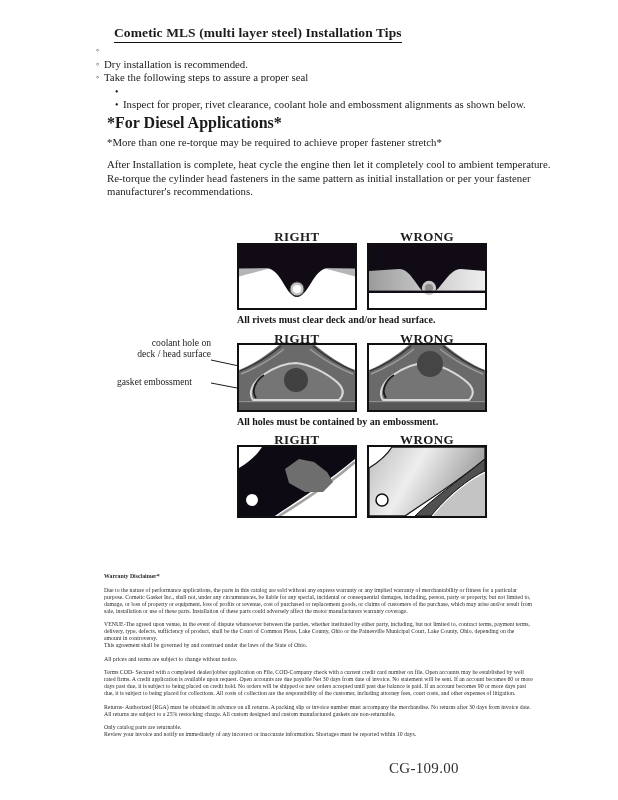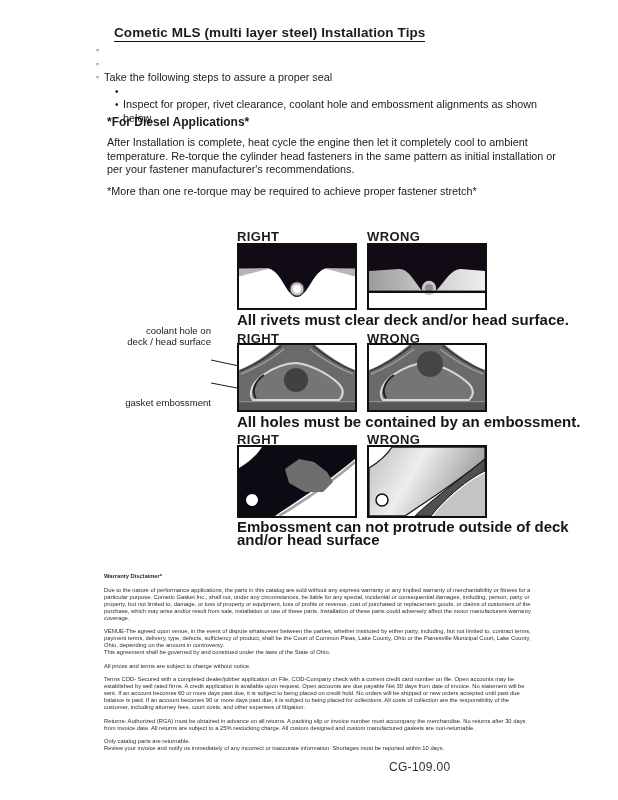--- a/index.html
+++ b/index.html
@@ -1,78 +1,79 @@
 <!DOCTYPE html>
 <html><head>
 <meta charset="utf-8">
 <style>
   html,body{margin:0;padding:0;background:#ffffff;}
   .page{position:relative;width:618px;height:800px;background:#ffffff;overflow:hidden;
-        font-family:Liberation Sans, sans-serif;color:#1b1b1b;}
+        font-family:Liberation Serif, serif;color:#1b1b1b;}
   .abs{position:absolute;}
   .pre{white-space:pre-line;}
 
   .title{left:114px;top:25px;font-size:13.5px;font-weight:bold;
          border-bottom:1.6px solid #111;padding-bottom:1px;letter-spacing:.1px;}
 
   .bullets{left:96px;top:44px;width:465px;font-size:10.8px;line-height:13.6px;}
   .b-row{display:flex;}
   .b-marker{width:8px;font-size:9px;line-height:13.6px;color:#1b1b1b;flex:0 0 8px;}
   .b-sub{margin-left:19px;}
   .b-sub .b-marker{font-size:10px;}
 
   .diesel{left:107px;top:116px;width:456px;font-size:10.8px;line-height:13.4px;}
-  .diesel h2{margin:0 0 7px 0;font-size:12px;font-weight:bold;}
+  .diesel h2{margin:0 0 7px 0;font-size:16px;font-weight:bold;}
   .diesel p{margin:0 0 8.5px 0;}
 
-  .dg-header{width:120px;font-size:13px;font-weight:bold;
+  .dg-header{width:120px;text-align:center;font-size:13px;font-weight:bold;
              letter-spacing:.4px;color:#1d1d1d;}
   .dg-box{width:116px;border:2px solid #101010;background:#fff;line-height:0;}
   .dg-box svg{display:block;}
-  .dg-caption{font-size:15px;font-weight:bold;line-height:13px;color:#161616;}
+  .dg-caption{font-size:10px;font-weight:bold;line-height:13px;color:#161616;}
 
   .callout{width:113px;text-align:right;font-size:9.6px;line-height:10.8px;color:#1b1b1b;}
 
   .legal{left:104px;top:573px;width:429px;font-size:5.8px;line-height:7px;color:#2b2b2b;}
   .legal .lg-head{font-weight:bold;margin:0 0 6.5px 0;}
   .legal p{margin:0 0 6.5px 0;}
 
-  .page-code{left:389px;top:760px;font-size:12px;color:#303030;letter-spacing:.3px;}
+  .page-code{left:389px;top:760px;font-size:15px;color:#303030;letter-spacing:.3px;}
 </style>
 </head>
 <body>
 
 <div class="page">
 
   <div class="abs title">Cometic MLS (multi layer steel) Installation Tips</div>
 
   <div class="abs bullets">
     <div class="b-row">
       <span class="b-marker">◦</span>
     </div>
     <div class="b-row">
       <span class="b-marker">◦</span>
+      <span>Dry installation is recommended.</span>
     </div>
     <div class="b-row">
       <span class="b-marker">◦</span>
       <span>Take the following steps to assure a proper seal</span>
     </div>
     <div class="b-row b-sub">
       <span class="b-marker">•</span>
     </div>
     <div class="b-row b-sub">
       <span class="b-marker">•</span>
       <span>Inspect for proper, rivet clearance, coolant hole and embossment alignments as shown below.</span>
     </div>
   </div>
 
   <div class="abs diesel">
     <h2>*For Diesel Applications*</h2>
+    <p>*More than one re-torque may be required to achieve proper fastener stretch*</p>
     <p>After Installation is complete, heat cycle the engine then let it completely cool to ambient temperature. Re-torque the cylinder head fasteners in the same pattern as initial installation or per your fastener manufacturer's recommendations.</p>
-    <p>*More than one re-torque may be required to achieve proper fastener stretch*</p>
   </div>
 
   <div class="abs dg-header" style="left:237px;top:229px;">RIGHT</div>
   <div class="abs dg-header" style="left:367px;top:229px;">WRONG</div>
 
   <div class="abs dg-box" style="left:237px;top:243px;height:63px;">
     <svg viewBox="0 0 116 63" width="116" height="63">
       <rect width="116" height="63" fill="#110b16"></rect>
       <path d="M0,24 L28,23.5 C42,23.5 47,52 58,52 C69,52 75,23.5 88,23.5 L116,24 L116,63 L0,63 Z" fill="#ffffff"></path>
       <path d="M0,23.5 L31,23.5 C20,26 9,29 0,31.5 Z" fill="#b5b5b5"></path>
@@ -97,23 +98,23 @@
       <circle cx="60" cy="43" r="7.2" fill="#c6c6c6"></circle>
       <circle cx="60" cy="43" r="4.1" fill="#8d8d8d"></circle>
       <rect y="45.6" width="116" height="2.4" fill="#110b16"></rect>
     </svg>
   </div>
   <div class="abs dg-caption" style="left:237px;top:313px;">All rivets must clear deck and/or head surface.</div>
 
   <div class="abs dg-header" style="left:237px;top:331px;">RIGHT</div>
   <div class="abs dg-header" style="left:367px;top:331px;">WRONG</div>
 
-  <div class="abs callout pre" style="left:98px;top:326px;">coolant hole on
+  <div class="abs callout pre" style="left:98px;top:338px;">coolant hole on
 deck / head surface</div>
-  <div class="abs callout" style="left:98px;top:398px;">gasket embossment</div>
+  <div class="abs callout" style="left:98px;top:377px;text-align:center;">gasket embossment</div>
   <svg class="abs" style="left:211px;top:350px;" width="95" height="50">
     <line x1="0" y1="10" x2="84" y2="28" stroke="#1b1b1b" stroke-width="1"></line>
     <line x1="0" y1="33" x2="52" y2="43" stroke="#1b1b1b" stroke-width="1"></line>
   </svg>
 
   <div class="abs dg-box" style="left:237px;top:343px;height:65px;">
     <svg viewBox="0 0 116 65" width="116" height="65">
       <rect width="116" height="65" fill="#6a6a6a"></rect>
       <path d="M0,0 L40,0 C28,10 13,20 0,25 Z" fill="#ffffff"></path>
       <path d="M76,0 L116,0 L116,25 C103,20 88,10 76,0 Z" fill="#ffffff"></path>
@@ -167,22 +168,20 @@
             <stop offset="1" stop-color="#9a9a9a"></stop>
         </linearGradient>
       </defs>
       <rect width="116" height="69" fill="#ffffff"></rect>
       <path d="M0,21 C10,15 18,8 23,0 L116,0 L116,12 C86,37 56,55 36,69 L0,69 Z" fill="url(#g-r3w)" stroke="#1a1a1a" stroke-width="1.3"></path>
       <path d="M116,26 C100,33 78,51 64,69 L116,69 Z" fill="#c4c4c4"></path>
       <path d="M116,12 C88,35 62,53 46,69 L62,69 C76,51 100,31 116,24 Z" fill="#505050" stroke="#131313" stroke-width="1"></path>
       <circle cx="13" cy="53" r="6" fill="#ffffff" stroke="#111111" stroke-width="1.5"></circle>
     </svg>
   </div>
-  <div class="abs dg-caption pre" style="left:237px;top:520px;">Embossment can not protrude outside of deck
-and/or head surface</div>
 
   <div class="abs legal">
     <p class="lg-head">Warranty Disclaimer*</p>
     <p class="pre">Due to the nature of performance applications, the parts in this catalog are sold without any express warranty or any implied warranty of merchantability or fitness for a particular purpose.  Cometic Gasket Inc., shall not, under any circumstances, be liable for any special, incidental or consequential damages, including, person, party or property, but not limited to, damage, or loss of property or equipment, loss of profits or revenue, cost of purchased or replacement goods, or claims of customers of the purchase, which may arise and/or result from sale, installation or use of these parts.  Installation of these parts could adversely affect the motor manufacturers warranty coverage.</p>
     <p class="pre">VENUE-The agreed upon venue, in the event of dispute whatsoever between the parties, whether instituted by either party, including, but not limited to, contract terms, payment terms, delivery, type, defects, sufficiency of product, shall be the Court of Common Pleas, Lake County, Ohio or the Painesville Municipal Court, Lake County, Ohio, depending on the amount in controversy.
 This agreement shall be governed by and construed under the laws of the State of Ohio.</p>
     <p class="pre">All prices and terms are subject to change without notice.</p>
     <p class="pre">Terms COD- Secured with a completed dealer/jobber application on File, COD-Company check with a current credit card number on file.  Open accounts may be established by well rated firms.  A credit application is available upon request.  Open accounts are due payable Net 30 days from date of invoice.  No statement will be sent.  If an account becomes 60 or more days past due, it is subject to being placed on credit hold.  No orders will be shipped or new orders accepted until past due balance is paid.  If an account becomes 90 or more days past due, it is subject to being placed for collections.  All costs of collection are the responsibility of the customer, including attorney fees, court costs, and other expenses of litigation.</p>
     <p class="pre">Returns- Authorized (RGA) must be obtained in advance on all returns.  A packing slip or invoice number must accompany the merchandise.  No returns after 30 days from invoice date.  All returns are subject to a 25% restocking charge.  All custom designed and custom manufactured gaskets are non-returnable.</p>
     <p class="pre">Only catalog parts are returnable.

